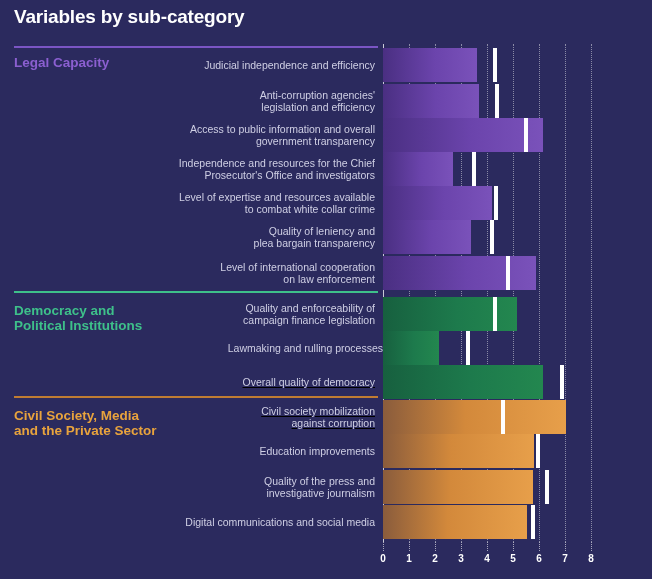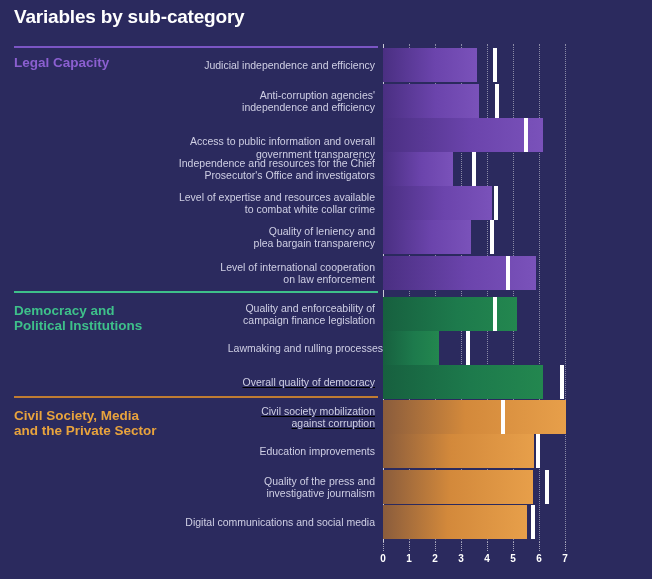--- a/index.html
+++ b/index.html
@@ -9,20 +9,21 @@
   }
   body {
     font-family: "Liberation Sans", sans-serif;
   }
   #root {
     position: relative;
     width: 568px;
     height: 579px;
     background: #2b2a5e;
     overflow: hidden;
+    padding-left: 46px;
   }
 
   
   #chart-title {
     position: absolute;
     left: 14px;
     top: 6px;
     font-size: 19px;
     font-weight: bold;
     color: #ffffff;
@@ -231,23 +232,23 @@
         <div class="bar orange" style="width: 144.3px;"></div>
         <div class="marker" style="left: 147.5px;"></div>
       </div>
     </div>
   <div id="labels-layer">
       <div class="var-label-wrap" style="top: 48px;">
         <div class="var-label-inner">Judicial independence and efficiency</div>
       </div>
       <div class="var-label-wrap" style="top: 84px;">
         <div class="var-label-inner">Anti-corruption agencies'
-independence and efficiency</div>
-      </div>
-      <div class="var-label-wrap" style="top: 126px; align-items: flex-end;">
+legislation and efficiency</div>
+      </div>
+      <div class="var-label-wrap" style="top: 118px;">
         <div class="var-label-inner">Access to public information and overall
 government transparency</div>
       </div>
       <div class="var-label-wrap" style="top: 152px;">
         <div class="var-label-inner">Independence and resources for the Chief
 Prosecutor's Office and investigators</div>
       </div>
       <div class="var-label-wrap" style="top: 186px;">
         <div class="var-label-inner">Level of expertise and resources available
 to combat white collar crime</div>

